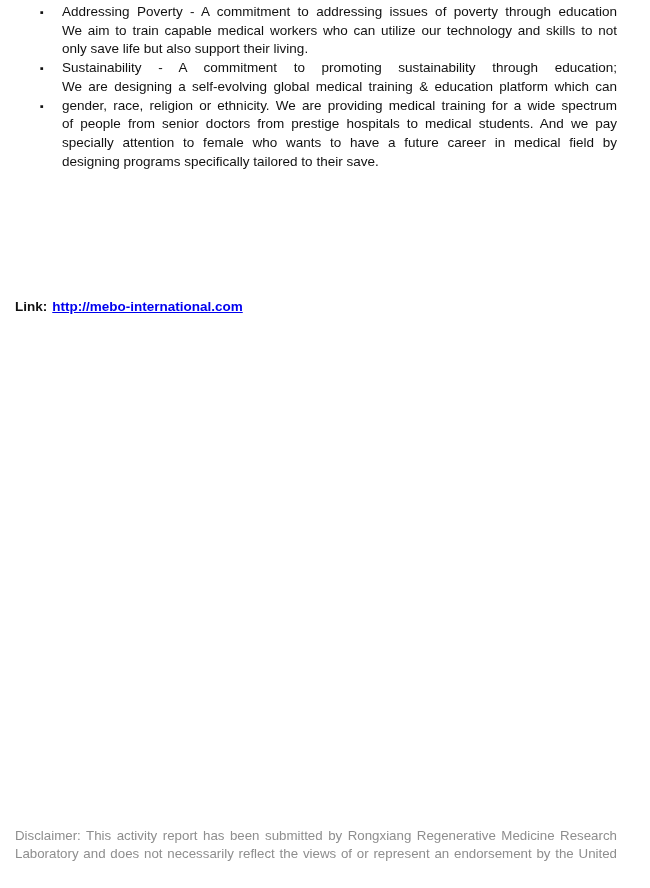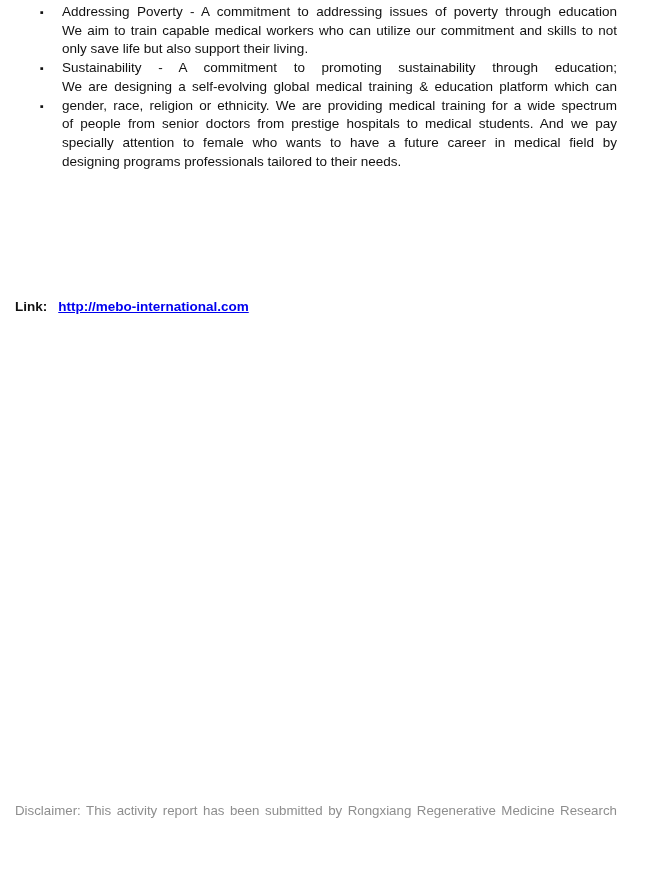--- a/index.html
+++ b/index.html
@@ -56,67 +56,68 @@
     top: 298px;
     left: 15px;
     font-size: 13.5px;
     line-height: 18.7px;
     font-weight: 700;
     color: var(--text-color);
   }
   .link-url {
     color: var(--link-color);
     text-decoration: underline;
-    margin-left: 11px;
+    margin-left: 5px;
     cursor: pointer;
   }
   .disclaimer {
     position: absolute;
-    top: 802px;
+    top: 827px;
     left: 15px;
     width: 602px;
     color: var(--disclaimer-color);
   }
   .disclaimer .line {
     font-size: 13.3px;
     line-height: 18.2px;
     color: inherit;
   }
 </style>
 </head>
 <body>
 
 <div class="page">
 
   <div class="bullet-list">
 
     <div class="bullet-item">
       <span class="bullet-marker">▪</span>
       <div class="line just"><span class="item-title">Addressing Poverty</span><span> - A commitment to addressing issues of poverty through education</span></div>
-      <div class="line just">We aim to train capable medical workers who can utilize our commitment and skills to not</div>
+      <div class="line just">We aim to train capable medical workers who can utilize our technology and skills to not</div>
       <div class="line last">only save life but also support their living.</div>
     </div>
 
     <div class="bullet-item">
       <span class="bullet-marker">▪</span>
       <div class="line just"><span class="item-title">Sustainability</span><span> - A commitment to promoting sustainability through education;</span></div>
       <div class="line just">We are designing a self-evolving global medical training &amp; education platform which can</div>
     </div>
 
     <div class="bullet-item">
       <span class="bullet-marker">▪</span>
       <div class="line just">gender, race, religion or ethnicity. We are providing medical training for a wide spectrum</div>
       <div class="line just">of people from senior doctors from prestige hospitals to medical students. And we pay</div>
       <div class="line just">specially attention to female who wants to have a future career in medical field by</div>
-      <div class="line last">designing programs professionals tailored to their needs.</div>
+      <div class="line last">designing programs specifically tailored to their save.</div>
     </div>
 
   </div>
 
   <div class="link-row">
     <span>Link:</span><a class="link-url">http://mebo-international.com</a>
   </div>
 
   <div class="disclaimer">
     <div class="line just">Disclaimer: This activity report has been submitted by Rongxiang Regenerative Medicine Research</div>
+    <div class="line just">Laboratory and does not necessarily reflect the views of or represent an endorsement by the United</div>
   </div>
 
 </div>
 
 </body></html>

